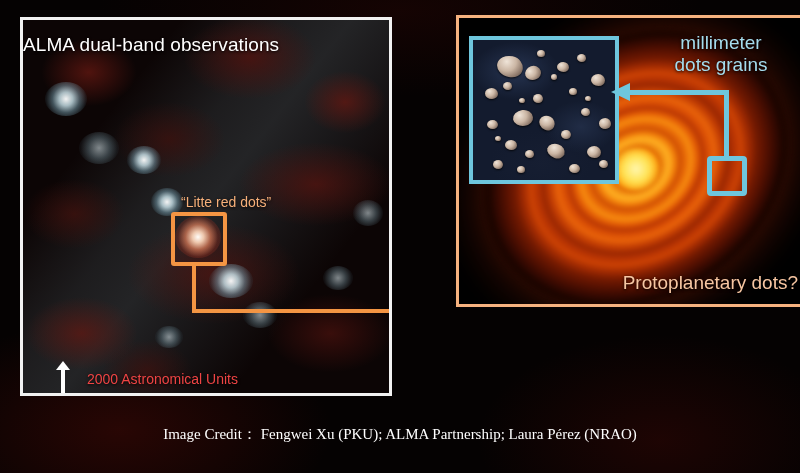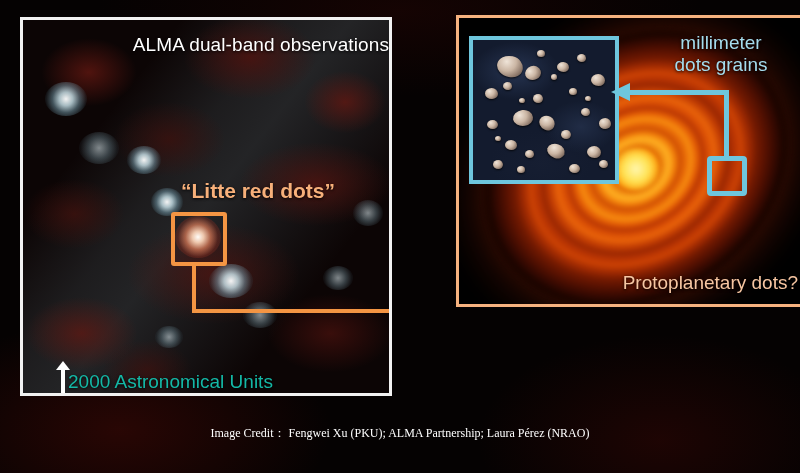--- a/index.html
+++ b/index.html
@@ -78,37 +78,36 @@
   }
   .core.faint {
     background: radial-gradient(circle, rgba(222,240,246,0.55) 0%, rgba(140,178,192,0.32) 42%,
                 rgba(60,90,104,0.12) 72%, rgba(0,0,0,0) 100%);
   }
 
   .panel-title {
     position: absolute;
     left: 0; right: 0;
     top: 14px;
-    text-align: right;
+    text-align: left;
     color: #ffffff;
     font-size: 19px;
     letter-spacing: 0.1px;
     text-shadow: 0 1px 3px rgba(0,0,0,0.95);
     white-space: nowrap;
   }
 
   .lrd-label {
     position: absolute;
     left: 158px;
-    top: 159px;
+    top: 174px;
     color: #f7b07a;
-    font-size: 21px;
+    font-size: 14px;
     text-shadow: 0 1px 3px rgba(0,0,0,0.9);
     white-space: nowrap;
-    font-weight: bold;
   }
 
   
   .lrd-box {
     position: absolute;
     left: 148px;
     top: 192px;
     width: 56px;
     height: 54px;
     border: 4px solid #f49543;
@@ -162,24 +161,24 @@
   .scalebar .head-up {
     position: absolute;
     left: 0; top: 0;
     width: 0; height: 0;
     border-left: 7px solid transparent;
     border-right: 7px solid transparent;
     border-bottom: 9px solid #ffffff;
   }
   .scale-label {
     position: absolute;
-    left: 45px;
+    left: 64px;
     top: 351px;
-    color: #14b8a6;
-    font-size: 19px;
+    color: #ef4444;
+    font-size: 14px;
     text-shadow: 0 1px 3px rgba(0,0,0,0.95);
     white-space: nowrap;
   }
 
   
   #right-panel {
     position: absolute;
     left: 408px;
     top: 15px;
     width: 357px;
@@ -345,21 +344,21 @@
   }
 
   
   #credit {
     position: absolute;
     left: 0; right: 0;
     top: 425px;
     text-align: center;
     color: #ffffff;
     font-family: "Liberation Serif", serif;
-    font-size: 12px;
+    font-size: 15px;
     white-space: nowrap;
   }
 </style>
 </head>
 <body>
 
 <div id="figure">
 
   <div class="canvas-glow"></div>
 

